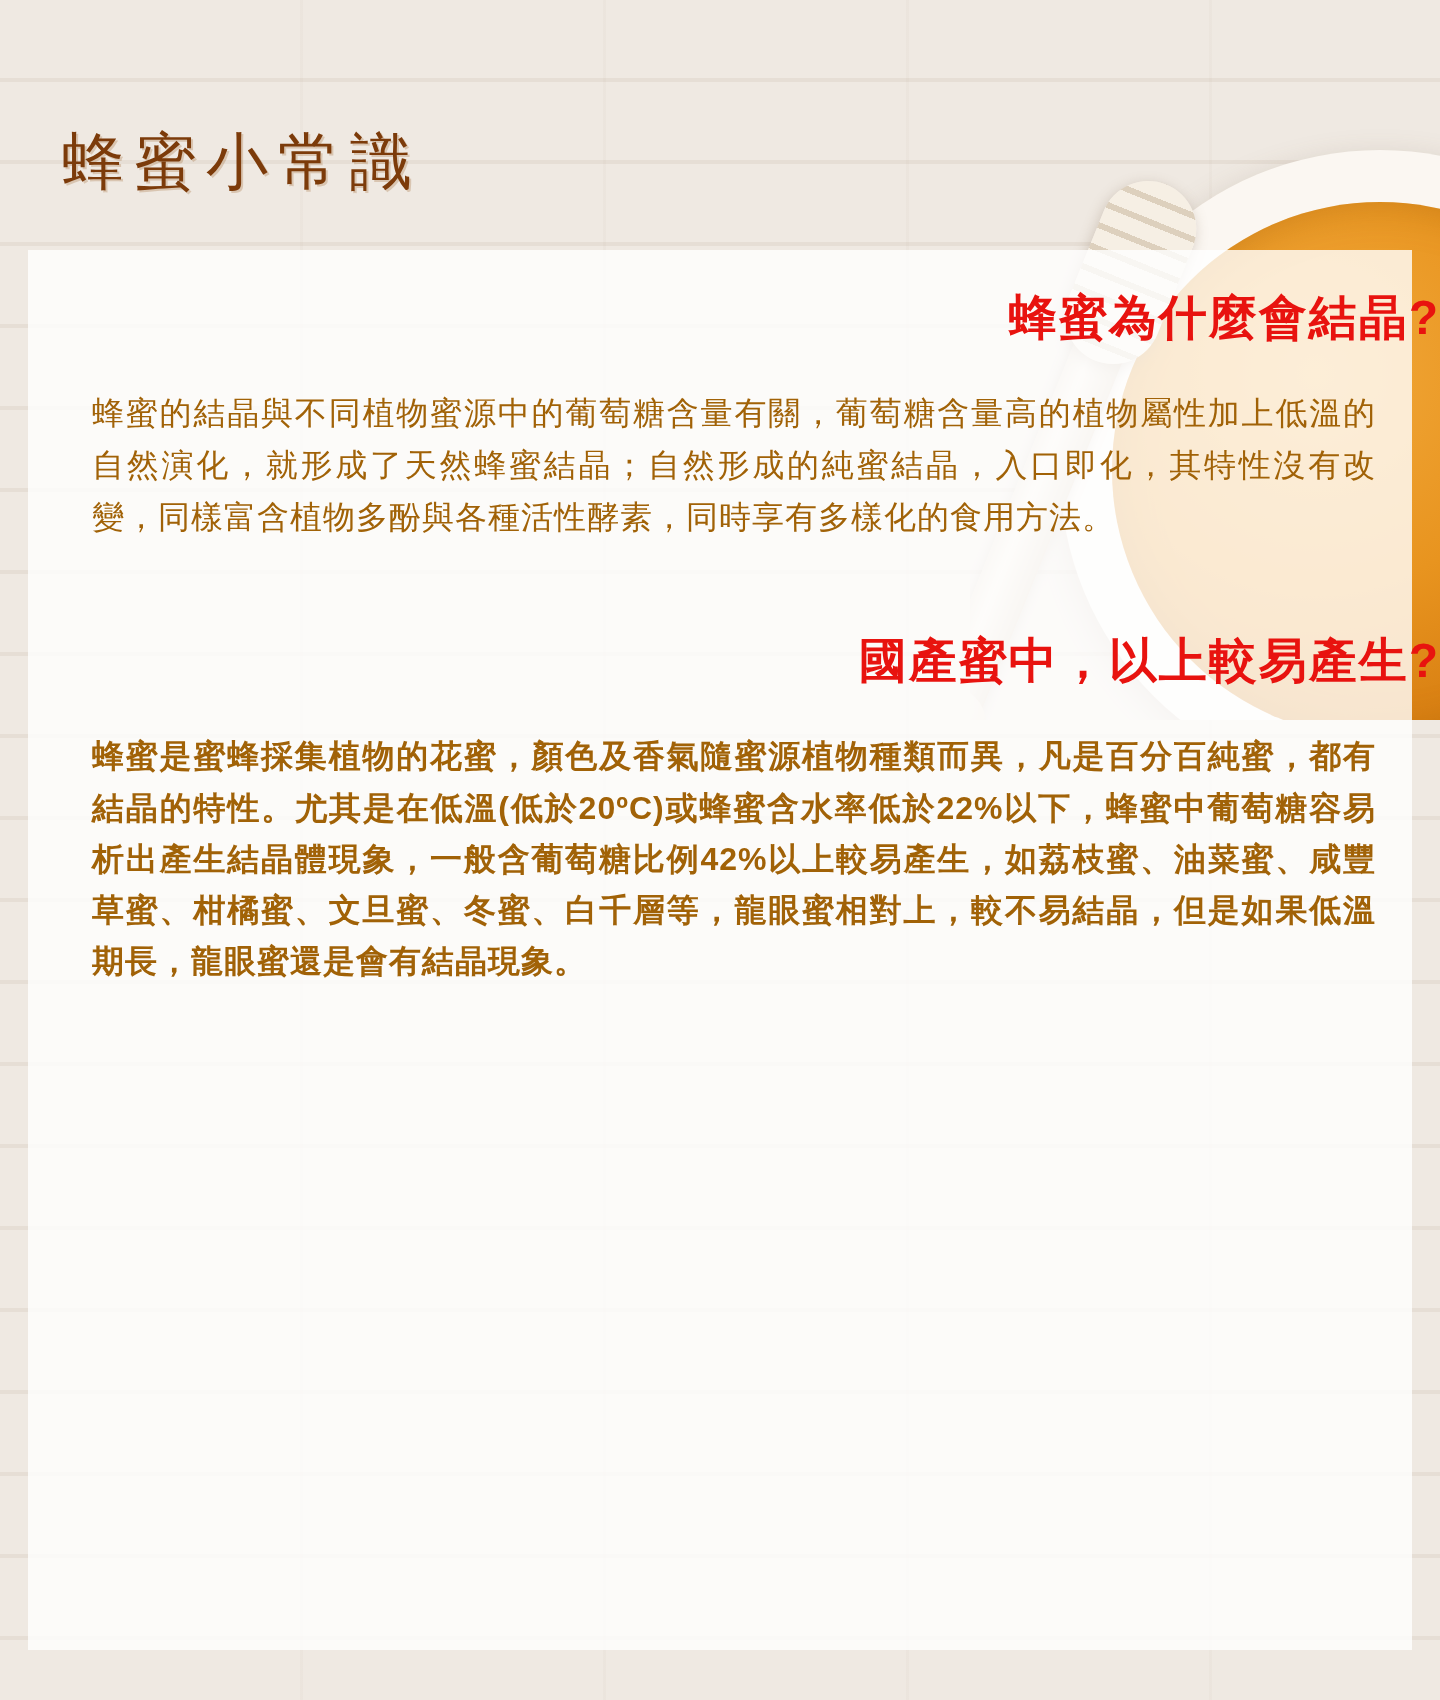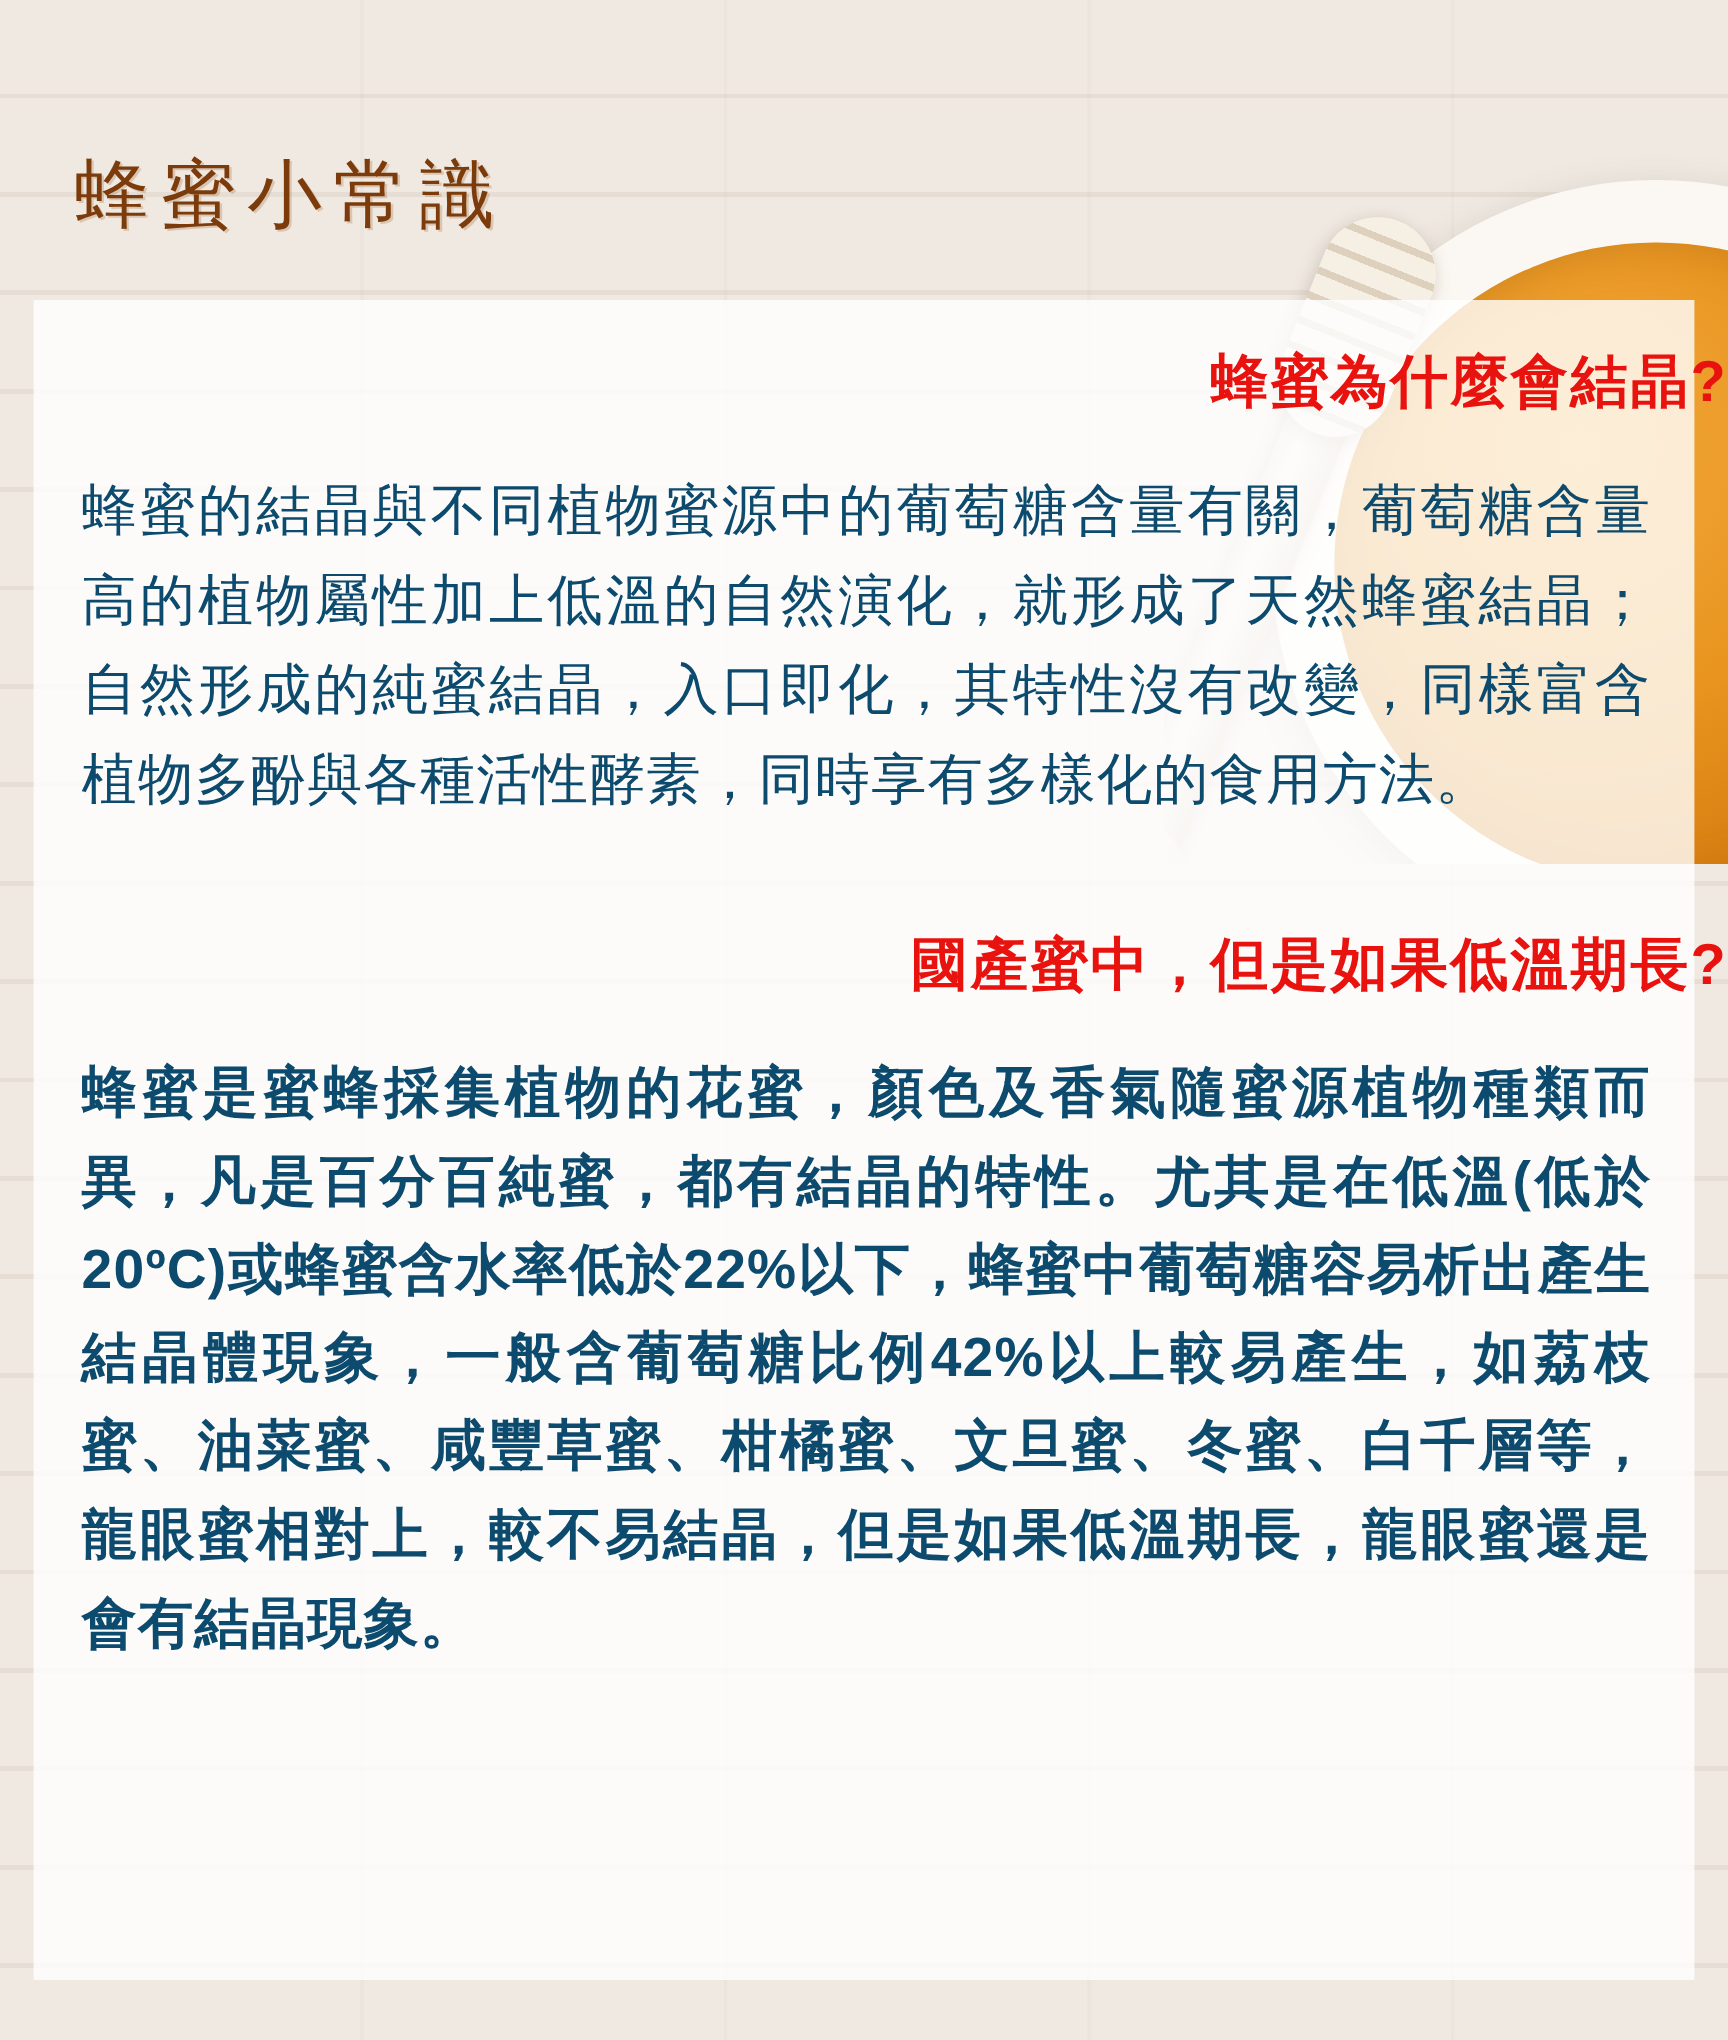--- a/index.html
+++ b/index.html
@@ -154,24 +154,24 @@
     font-size: 48px;
     letter-spacing: 2px;
     margin: 0 0 38px 100px;
     white-space: nowrap;
     text-align: right;
   }
   .section.second .q {
     margin-left: 70px;
   }
   .a {
-    margin: 0 64px 0 68px;
-    font-size: 46px;
+    margin: 0 64px 0 92px;
+    font-size: 32px;
     line-height: 1.62;
-    color: #0c4a6e;
+    color: #a16207;
     letter-spacing: 1px;
     text-align: justify;
   }
   .section.second { margin-top: 86px; }
   .section.second .a { line-height: 1.60; font-weight: bold; }
 </style>
 </head>
 <body>
 
 <div class="bg"></div>
@@ -191,17 +191,17 @@
 <div class="title">蜂蜜小常識</div>
 
 <div class="content">
 
   <div class="section first">
     <p class="q">蜂蜜為什麼會結晶?</p>
     <p class="a">蜂蜜的結晶與不同植物蜜源中的葡萄糖含量有關，葡萄糖含量高的植物屬性加上低溫的自然演化，就形成了天然蜂蜜結晶；自然形成的純蜜結晶，入口即化，其特性沒有改變，同樣富含植物多酚與各種活性酵素，同時享有多樣化的食用方法。</p>
   </div>
 
   <div class="section second">
-    <p class="q">國產蜜中，但是如果低溫期長?</p>
+    <p class="q">國產蜜中，以上較易產生?</p>
     <p class="a">蜂蜜是蜜蜂採集植物的花蜜，顏色及香氣隨蜜源植物種類而異，凡是百分百純蜜，都有結晶的特性。尤其是在低溫(低於20ºC)或蜂蜜含水率低於22%以下，蜂蜜中葡萄糖容易析出產生結晶體現象，一般含葡萄糖比例42%以上較易產生，如荔枝蜜、油菜蜜、咸豐草蜜、柑橘蜜、文旦蜜、冬蜜、白千層等，龍眼蜜相對上，較不易結晶，但是如果低溫期長，龍眼蜜還是會有結晶現象。</p>
   </div>
 
 </div>
 
 </body></html>

